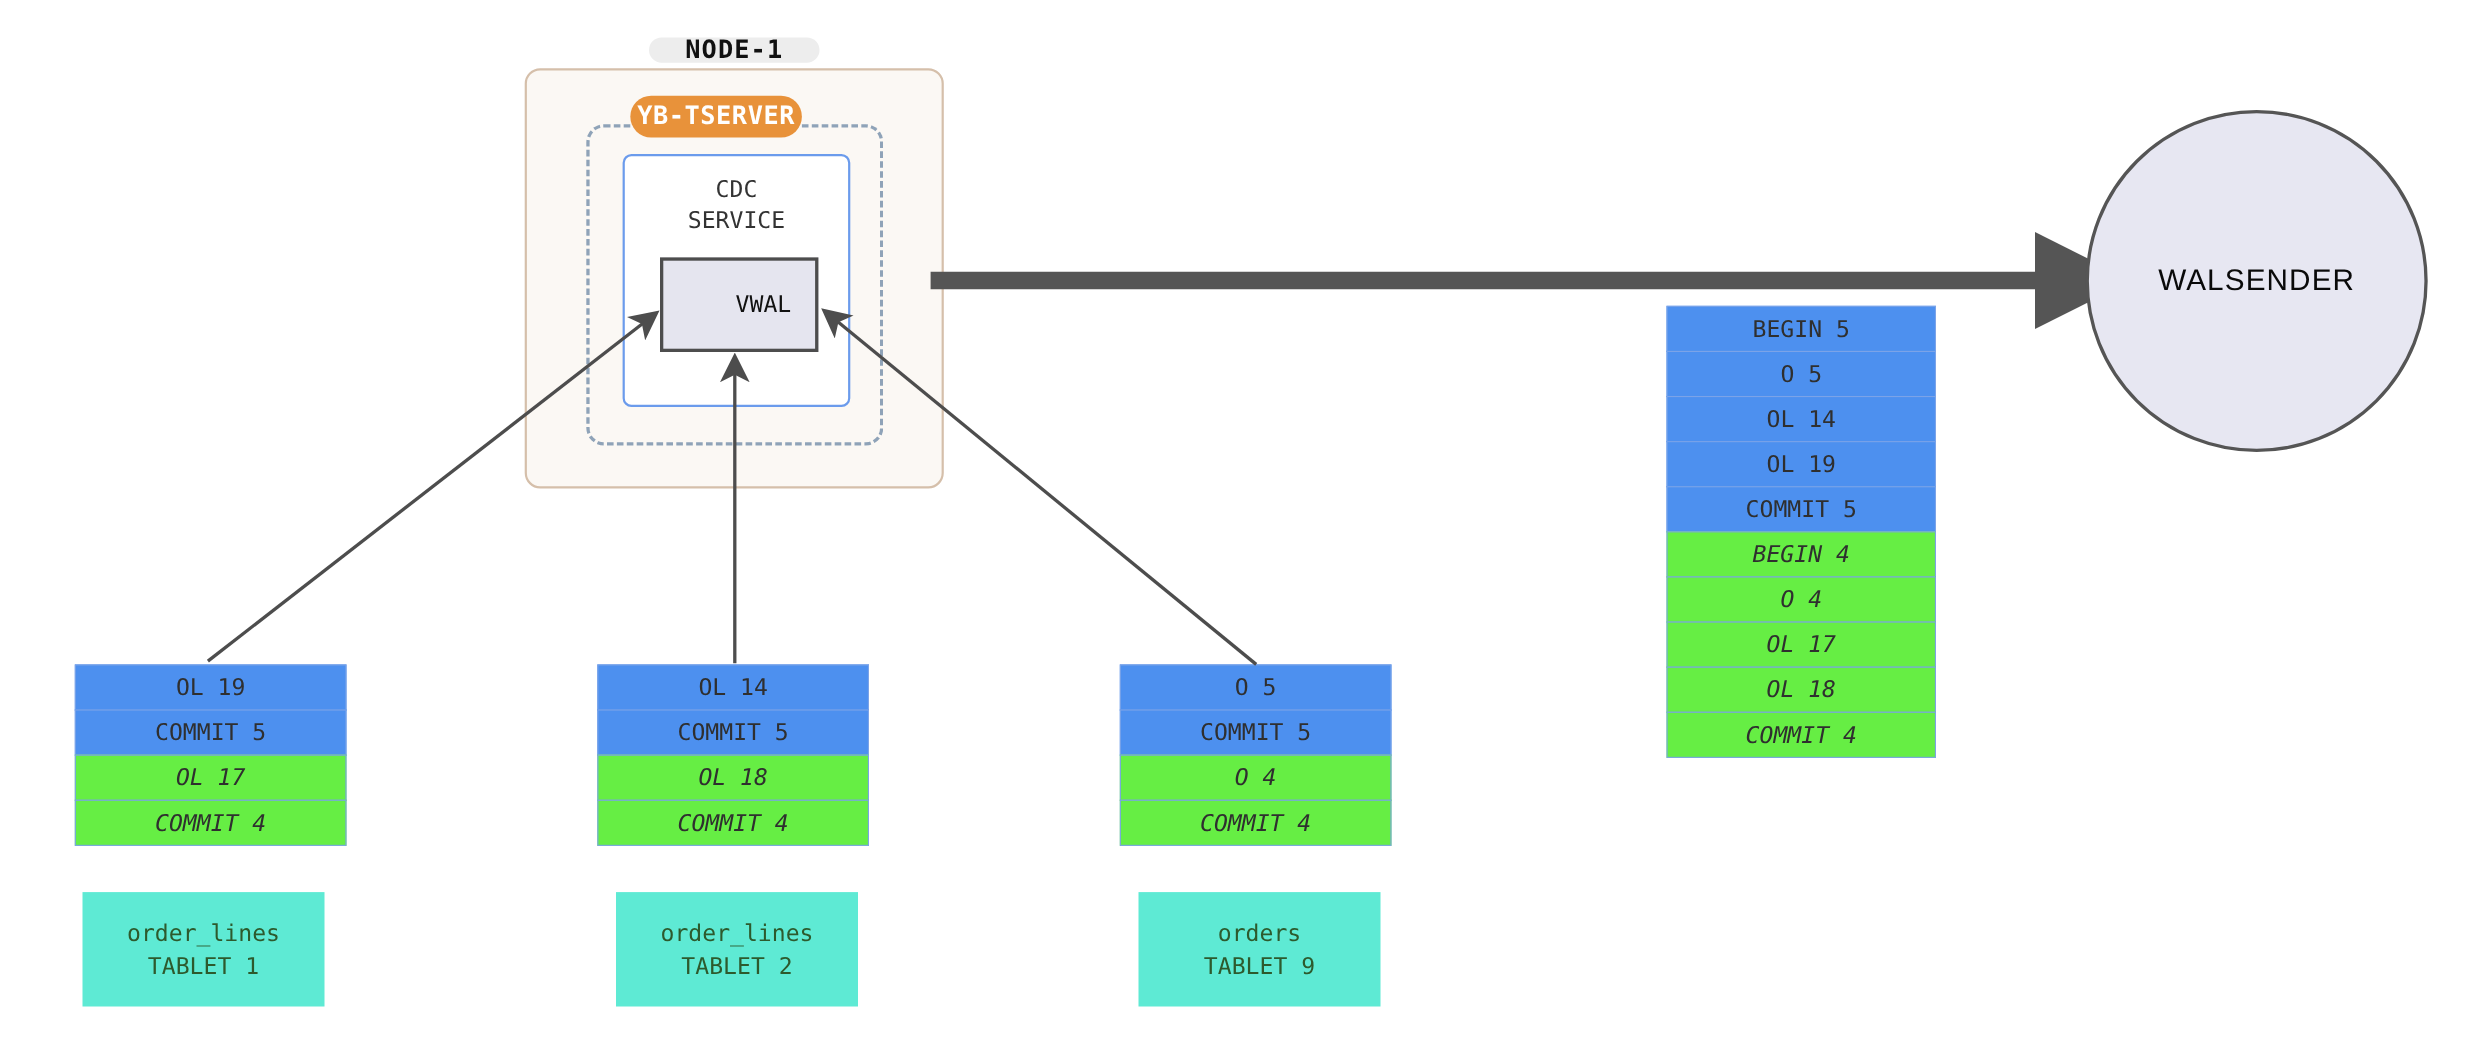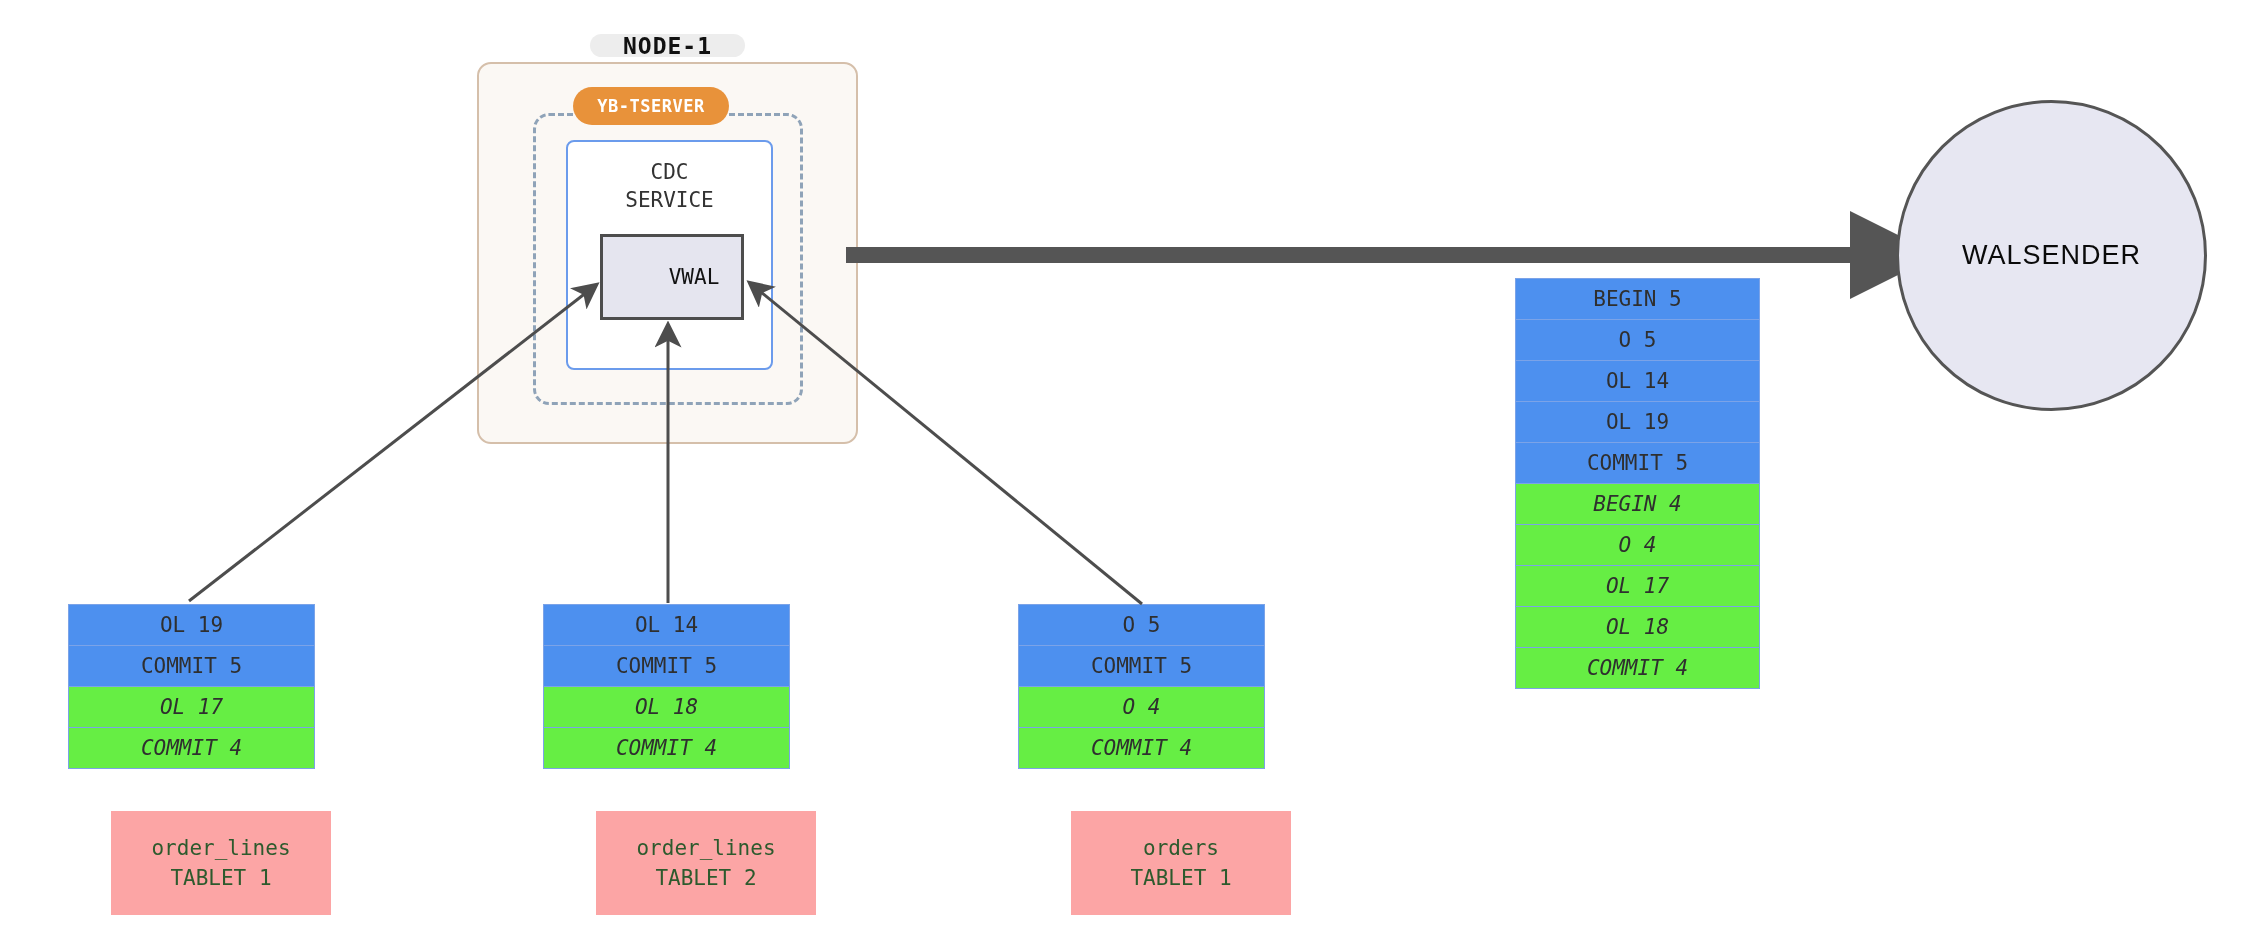--- a/index.html
+++ b/index.html
@@ -79,21 +79,21 @@
     position: absolute;
     left: 573px;
     top: 87px;
     width: 156px;
     height: 38px;
     background: #e8923a;
     border-radius: 19px;
     display: flex;
     align-items: center;
     justify-content: center;
-    font-size: 17px;
+    font-size: 23px;
     font-weight: bold;
     letter-spacing: 0.5px;
     color: #ffffff;
     z-index: 7;
   }
 
   
   .cdc-box {
     position: absolute;
     left: 566px;
@@ -175,32 +175,31 @@
     margin-top: -1px;
   }
   .rec:first-child { margin-top: 0; }
   .rec.blue  { background: #4d90ef; }
   .rec.green { background: #66ee44; font-style: italic; }
 
   
   .tablet-label {
     position: absolute;
     box-sizing: border-box;
-    background: #fca5a5;
+    background: #5eead4;
     display: flex;
     flex-direction: column;
     align-items: center;
     justify-content: center;
     font-size: 21px;
     line-height: 30px;
     color: #2d5a2d;
     white-space: pre-line;
     text-align: center;
     z-index: 3;
-    margin-left: 36px;
   }
 </style>
 </head>
 <body>
 
 <div class="stage">
 
   <svg class="edges" viewBox="0 0 2254 950" width="2254" height="950">
     <defs>
       <marker id="ah-thin" viewBox="0 0 12 12" refX="10" refY="6" markerWidth="9" markerHeight="9" orient="auto-start-reverse">
@@ -253,21 +252,21 @@
   <div class="tablet-label" id="cap-t1" style="left:560px; top:811px; width:220px; height:104px;">order_lines
 TABLET 2</div>
 
   <div class="stack" id="stack-t2" style="left:1018px; top:604px; width:247px;">
       <div class="rec blue">O 5</div>
       <div class="rec blue">COMMIT 5</div>
       <div class="rec green">O 4</div>
       <div class="rec green">COMMIT 4</div>
     </div>
   <div class="tablet-label" id="cap-t2" style="left:1035px; top:811px; width:220px; height:104px;">orders
-TABLET 1</div>
+TABLET 9</div>
 
   <div class="stack" id="stack-stream" style="left:1515px; top:278px; width:245px;text-align:right;">
       <div class="rec blue">BEGIN 5</div>
       <div class="rec blue">O 5</div>
       <div class="rec blue">OL 14</div>
       <div class="rec blue">OL 19</div>
       <div class="rec blue">COMMIT 5</div>
       <div class="rec green">BEGIN 4</div>
       <div class="rec green">O 4</div>
       <div class="rec green">OL 17</div>

